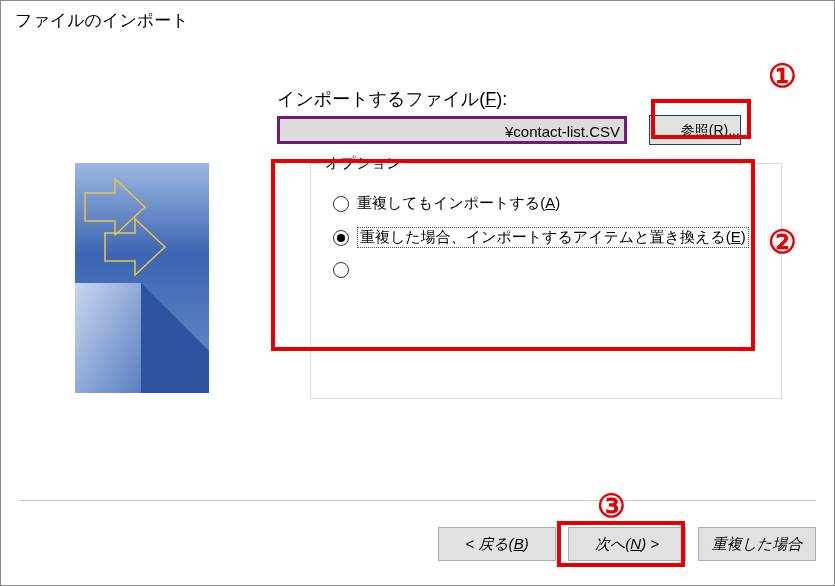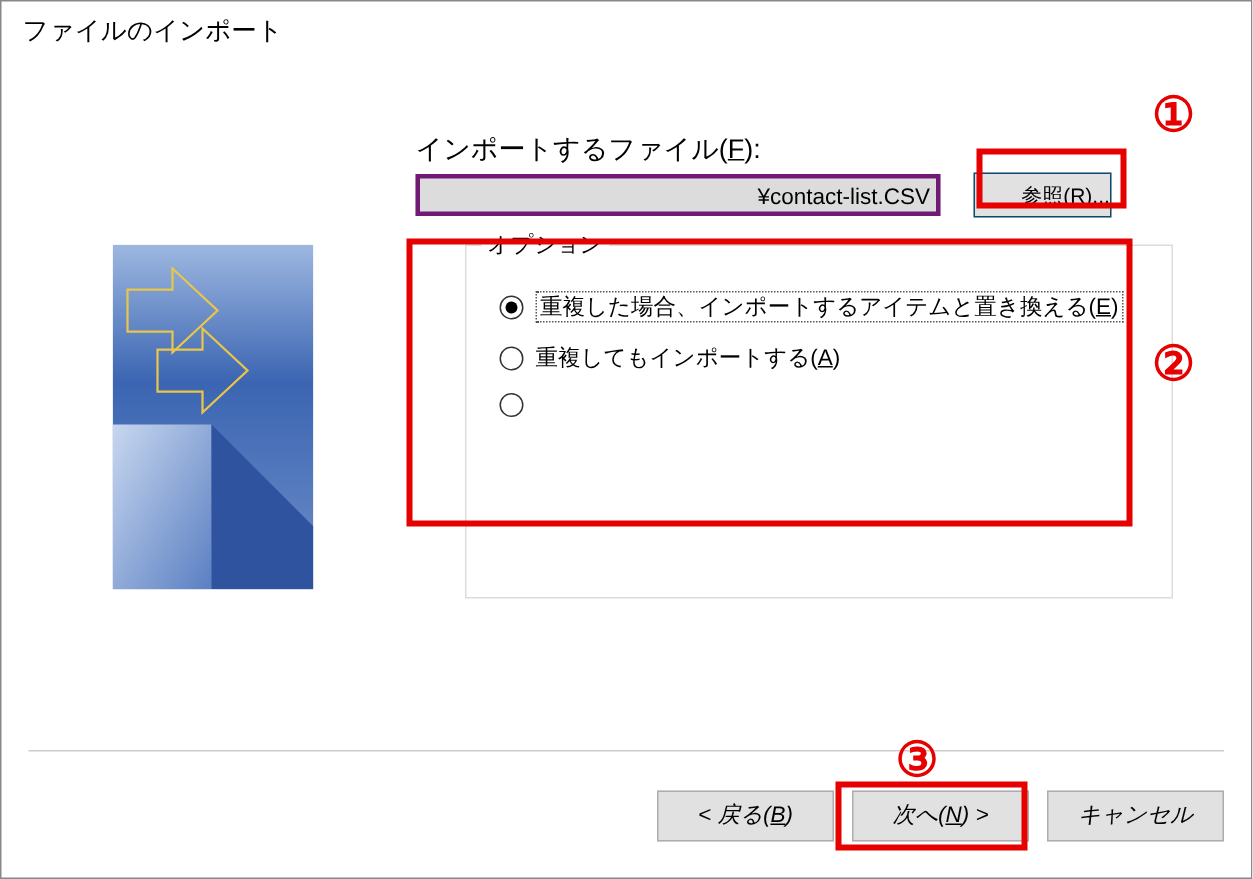--- a/index.html
+++ b/index.html
@@ -203,54 +203,54 @@
       <span class="browse-btn">
         <span>参照(</span><span class="underline-char">R</span><span>)...</span>
       </span>
     </div>
 
     <div class="options-box">
       <div class="options-legend">オプション</div>
       <div class="radio-group">
 
         <div class="radio-opt">
+          <span class="radio-circle"></span>
+          <span>
+            <span>重複してもインポートする(</span><span class="underline-char">A</span><span>)</span>
+          </span>
+        </div>
+
+        <div class="radio-opt">
           <span class="radio-circle">
               <span class="radio-dot"></span>
             </span>
           <span class="radio-label-selected">
             <span>重複した場合、インポートするアイテムと置き換える(</span><span class="underline-char">E</span><span>)</span>
           </span>
         </div>
 
         <div class="radio-opt">
           <span class="radio-circle"></span>
-          <span>
-            <span>重複してもインポートする(</span><span class="underline-char">A</span><span>)</span>
-          </span>
-        </div>
-
-        <div class="radio-opt">
-          <span class="radio-circle"></span>
         </div>
 
       </div>
     </div>
 
   </div>
 
   <div class="separator"></div>
 
   <div class="button-row">
     <div class="nav-btn">
       <span>&lt; 戻る(</span><span class="underline-char">B</span><span>)</span>
     </div>
     <div class="nav-btn">
       <span>次へ(</span><span class="underline-char">N</span><span>) &gt;</span>
     </div>
-    <div class="nav-btn">キャンセル</div>
+    <div class="nav-btn">重複した場合</div>
   </div>
 
   <div class="red-box-1" style="top:98px; left:650px;"></div>
   <div class="circ-num circ1">①</div>
 
   <div class="red-box-2" style="top:158px; left:270px;"></div>
   <div class="circ-num circ2">②</div>
 
   <div class="red-box-3"></div>
   <div class="circ-num circ3">③</div>

